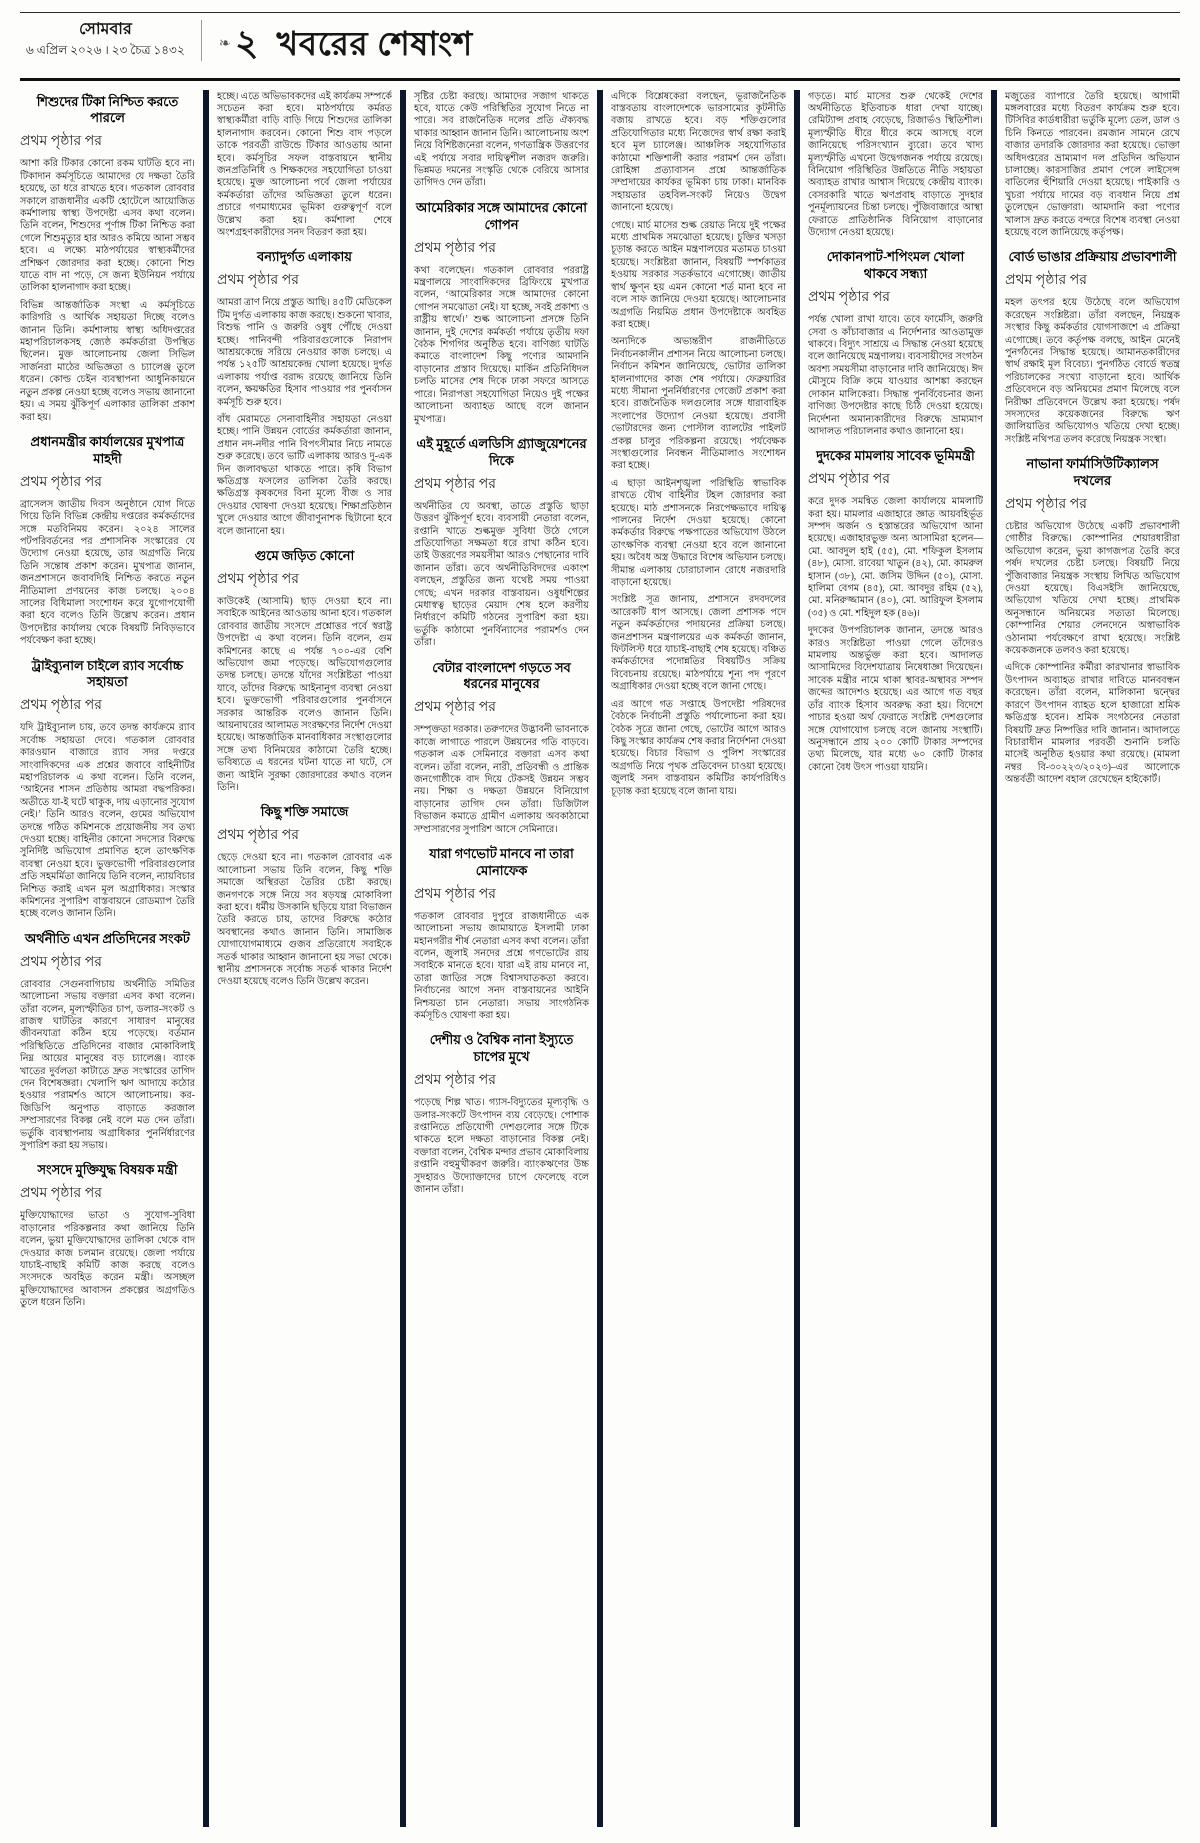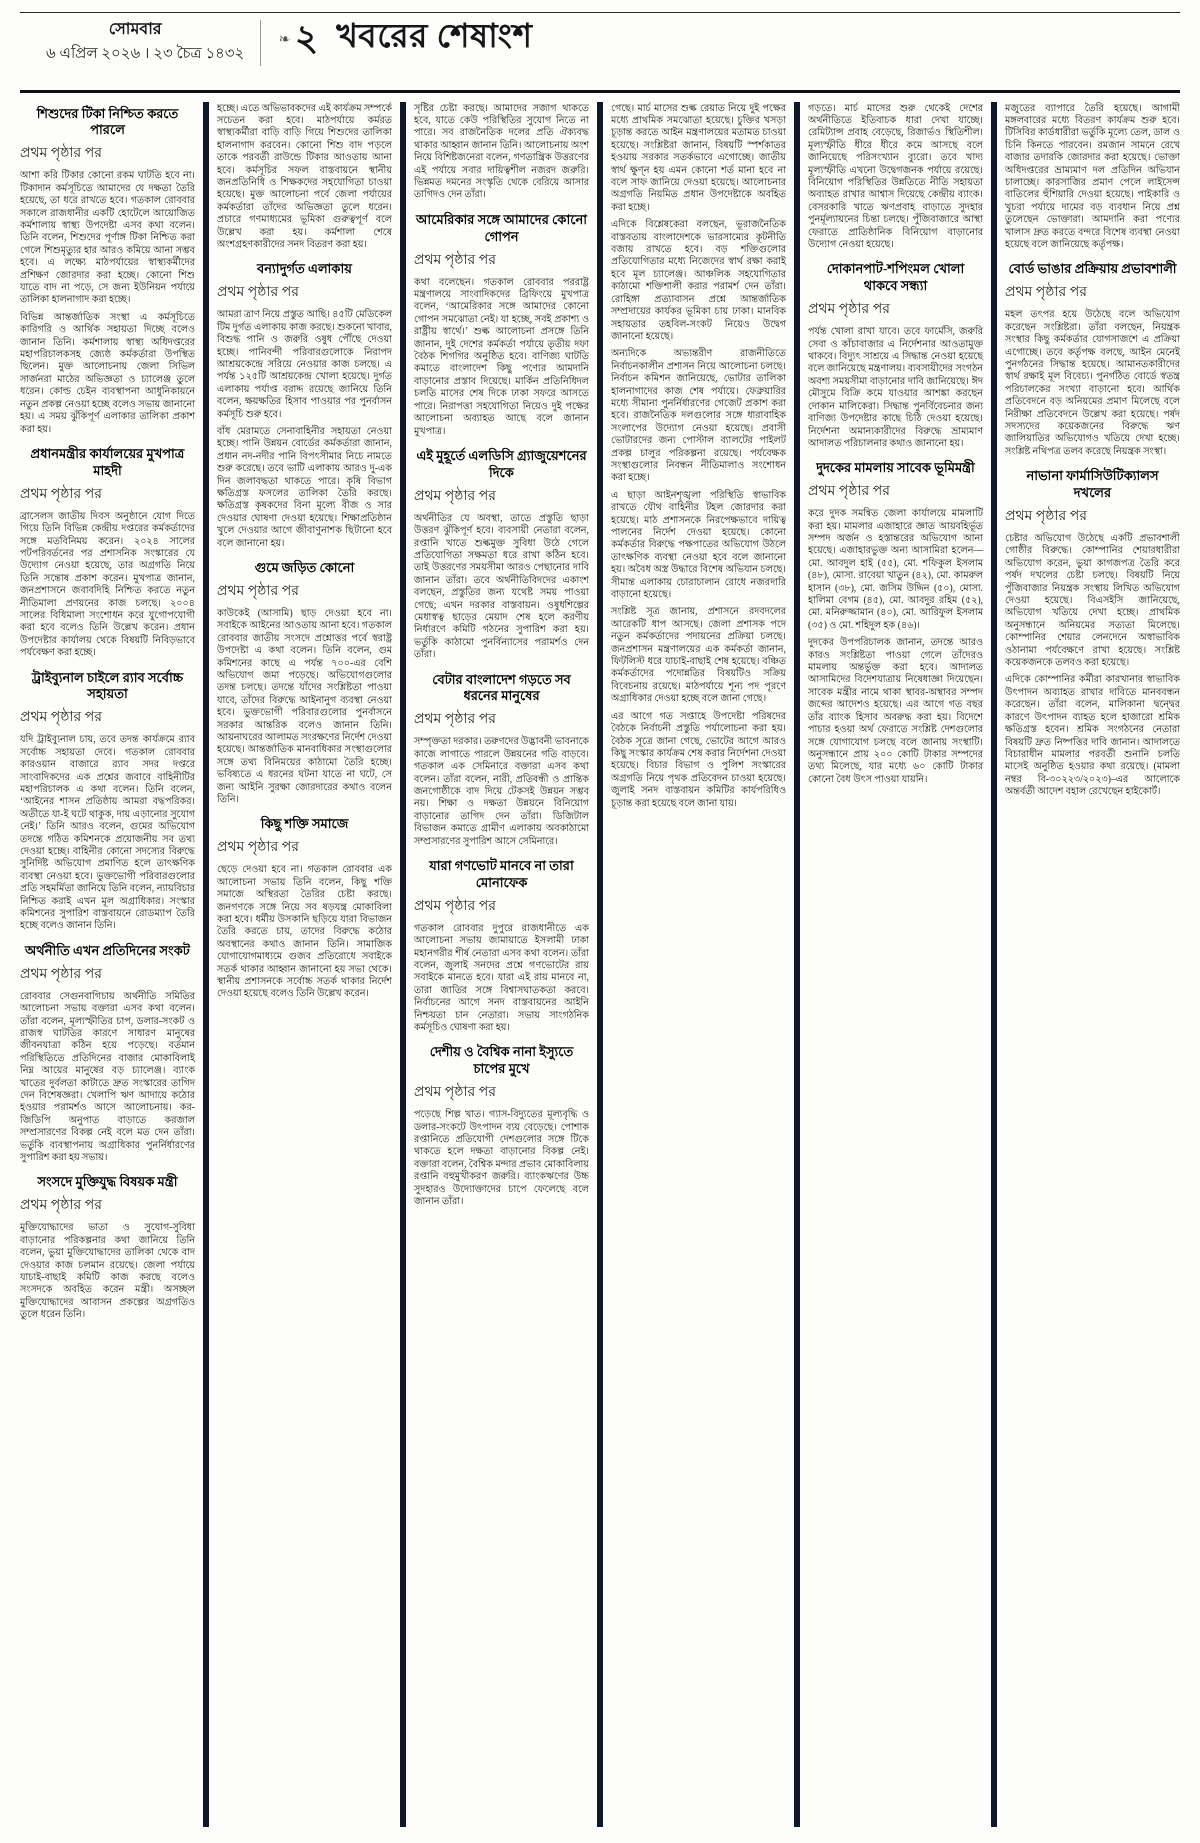--- a/index.html
+++ b/index.html
@@ -4,27 +4,27 @@
 <style>
   html,body{margin:0;padding:0;background:#e8e8e6;}
   .page{
     width:1200px;height:1843px;box-sizing:border-box;margin:0 auto;
     background:#fdfdfb;color:#161616;
     font-family:"Liberation Serif","DejaVu Serif",serif;
     padding:12px 20px 16px;display:flex;flex-direction:column;
   }
   
   .masthead{
-    display:flex;align-items:flex-start;gap:18px;
+    display:flex;align-items:flex-end;gap:18px;
     border-top:1px solid #2a2a2a;border-bottom:3px solid #101010;
-    padding:7px 4px 24px;flex:0 0 auto;
+    padding:7px 4px 17px;flex:0 0 auto;
   }
   .mast-left{text-align:center;border-right:1px solid #999;padding:0 16px 0 2px;}
   .mast-day{font-weight:bold;font-size:16px;line-height:1.1;}
-  .mast-date{font-size:15px;margin-top:3px;color:#222;margin-left:20px;}
+  .mast-date{font-size:12px;margin-top:3px;color:#222;}
   .mast-pagenum{display:flex;align-items:center;gap:5px;}
   .ornament{font-size:13px;color:#555;line-height:1;}
   .pagenum{font-size:36px;font-weight:bold;line-height:1;}
   .section-title{font-size:33px;font-weight:bold;letter-spacing:.5px;margin-right:auto;line-height:1;}
   .mast-right{text-align:center;}
   .mast-tagline{font-size:8px;color:#333;margin-bottom:2px;letter-spacing:.5px;}
   .paper-name{font-size:38px;font-weight:bold;line-height:1;letter-spacing:.5px;}
   
   .body-grid{
     display:flex;gap:0;margin-top:9px;flex:1 1 auto;overflow:hidden;
@@ -109,22 +109,22 @@
         <div class="kicker">প্রথম পৃষ্ঠার পর</div>
         <p class="body">সম্পৃক্ততা দরকার। তরুণদের উদ্ভাবনী ভাবনাকে কাজে লাগাতে পারলে উন্নয়নের গতি বাড়বে। গতকাল এক সেমিনারে বক্তারা এসব কথা বলেন। তাঁরা বলেন, নারী, প্রতিবন্ধী ও প্রান্তিক জনগোষ্ঠীকে বাদ দিয়ে টেকসই উন্নয়ন সম্ভব নয়। শিক্ষা ও দক্ষতা উন্নয়নে বিনিয়োগ বাড়ানোর তাগিদ দেন তাঁরা। ডিজিটাল বিভাজন কমাতে গ্রামীণ এলাকায় অবকাঠামো সম্প্রসারণের সুপারিশ আসে সেমিনারে।</p>
         <h3 class="headline">যারা গণভোট মানবে না তারা মোনাফেক</h3>
         <div class="kicker">প্রথম পৃষ্ঠার পর</div>
         <p class="body">গতকাল রোববার দুপুরে রাজধানীতে এক আলোচনা সভায় জামায়াতে ইসলামী ঢাকা মহানগরীর শীর্ষ নেতারা এসব কথা বলেন। তাঁরা বলেন, জুলাই সনদের প্রশ্নে গণভোটের রায় সবাইকে মানতে হবে। যারা এই রায় মানবে না, তারা জাতির সঙ্গে বিশ্বাসঘাতকতা করবে। নির্বাচনের আগে সনদ বাস্তবায়নের আইনি নিশ্চয়তা চান নেতারা। সভায় সাংগঠনিক কর্মসূচিও ঘোষণা করা হয়।</p>
         <h3 class="headline">দেশীয় ও বৈশ্বিক নানা ইস্যুতে চাপের মুখে</h3>
         <div class="kicker">প্রথম পৃষ্ঠার পর</div>
         <p class="body">পড়েছে শিল্প খাত। গ্যাস-বিদ্যুতের মূল্যবৃদ্ধি ও ডলার-সংকটে উৎপাদন ব্যয় বেড়েছে। পোশাক রপ্তানিতে প্রতিযোগী দেশগুলোর সঙ্গে টিকে থাকতে হলে দক্ষতা বাড়ানোর বিকল্প নেই। বক্তারা বলেন, বৈশ্বিক মন্দার প্রভাব মোকাবিলায় রপ্তানি বহুমুখীকরণ জরুরি। ব্যাংকঋণের উচ্চ সুদহারও উদ্যোক্তাদের চাপে ফেলেছে বলে জানান তাঁরা।</p>
       </div>
       <div class="col">
+        <p class="body">এদিকে বিশ্লেষকেরা বলছেন, ভূরাজনৈতিক বাস্তবতায় বাংলাদেশকে ভারসাম্যের কূটনীতি বজায় রাখতে হবে। বড় শক্তিগুলোর প্রতিযোগিতার মধ্যে নিজেদের স্বার্থ রক্ষা করাই হবে মূল চ্যালেঞ্জ। আঞ্চলিক সহযোগিতার কাঠামো শক্তিশালী করার পরামর্শ দেন তাঁরা। রোহিঙ্গা প্রত্যাবাসন প্রশ্নে আন্তর্জাতিক সম্প্রদায়ের কার্যকর ভূমিকা চায় ঢাকা। মানবিক সহায়তার তহবিল-সংকট নিয়েও উদ্বেগ জানানো হয়েছে।</p>
         <p class="body">গেছে। মার্চ মাসের শুল্ক রেয়াত নিয়ে দুই পক্ষের মধ্যে প্রাথমিক সমঝোতা হয়েছে। চুক্তির খসড়া চূড়ান্ত করতে আইন মন্ত্রণালয়ের মতামত চাওয়া হয়েছে। সংশ্লিষ্টরা জানান, বিষয়টি স্পর্শকাতর হওয়ায় সরকার সতর্কভাবে এগোচ্ছে। জাতীয় স্বার্থ ক্ষুণ্ন হয় এমন কোনো শর্ত মানা হবে না বলে সাফ জানিয়ে দেওয়া হয়েছে। আলোচনার অগ্রগতি নিয়মিত প্রধান উপদেষ্টাকে অবহিত করা হচ্ছে।</p>
-        <p class="body">এদিকে বিশ্লেষকেরা বলছেন, ভূরাজনৈতিক বাস্তবতায় বাংলাদেশকে ভারসাম্যের কূটনীতি বজায় রাখতে হবে। বড় শক্তিগুলোর প্রতিযোগিতার মধ্যে নিজেদের স্বার্থ রক্ষা করাই হবে মূল চ্যালেঞ্জ। আঞ্চলিক সহযোগিতার কাঠামো শক্তিশালী করার পরামর্শ দেন তাঁরা। রোহিঙ্গা প্রত্যাবাসন প্রশ্নে আন্তর্জাতিক সম্প্রদায়ের কার্যকর ভূমিকা চায় ঢাকা। মানবিক সহায়তার তহবিল-সংকট নিয়েও উদ্বেগ জানানো হয়েছে।</p>
         <p class="body">অন্যদিকে অভ্যন্তরীণ রাজনীতিতে নির্বাচনকালীন প্রশাসন নিয়ে আলোচনা চলছে। নির্বাচন কমিশন জানিয়েছে, ভোটার তালিকা হালনাগাদের কাজ শেষ পর্যায়ে। ফেব্রুয়ারির মধ্যে সীমানা পুনর্নির্ধারণের গেজেট প্রকাশ করা হবে। রাজনৈতিক দলগুলোর সঙ্গে ধারাবাহিক সংলাপের উদ্যোগ নেওয়া হয়েছে। প্রবাসী ভোটারদের জন্য পোস্টাল ব্যালটের পাইলট প্রকল্প চালুর পরিকল্পনা রয়েছে। পর্যবেক্ষক সংস্থাগুলোর নিবন্ধন নীতিমালাও সংশোধন করা হচ্ছে।</p>
         <p class="body">এ ছাড়া আইনশৃঙ্খলা পরিস্থিতি স্বাভাবিক রাখতে যৌথ বাহিনীর টহল জোরদার করা হয়েছে। মাঠ প্রশাসনকে নিরপেক্ষভাবে দায়িত্ব পালনের নির্দেশ দেওয়া হয়েছে। কোনো কর্মকর্তার বিরুদ্ধে পক্ষপাতের অভিযোগ উঠলে তাৎক্ষণিক ব্যবস্থা নেওয়া হবে বলে জানানো হয়। অবৈধ অস্ত্র উদ্ধারে বিশেষ অভিযান চলছে। সীমান্ত এলাকায় চোরাচালান রোধে নজরদারি বাড়ানো হয়েছে।</p>
         <p class="body">সংশ্লিষ্ট সূত্র জানায়, প্রশাসনে রদবদলের আরেকটি ধাপ আসছে। জেলা প্রশাসক পদে নতুন কর্মকর্তাদের পদায়নের প্রক্রিয়া চলছে। জনপ্রশাসন মন্ত্রণালয়ের এক কর্মকর্তা জানান, ফিটলিস্ট ধরে যাচাই-বাছাই শেষ হয়েছে। বঞ্চিত কর্মকর্তাদের পদোন্নতির বিষয়টিও সক্রিয় বিবেচনায় রয়েছে। মাঠপর্যায়ে শূন্য পদ পূরণে অগ্রাধিকার দেওয়া হচ্ছে বলে জানা গেছে।</p>
         <p class="body">এর আগে গত সপ্তাহে উপদেষ্টা পরিষদের বৈঠকে নির্বাচনী প্রস্তুতি পর্যালোচনা করা হয়। বৈঠক সূত্রে জানা গেছে, ভোটের আগে আরও কিছু সংস্কার কার্যক্রম শেষ করার নির্দেশনা দেওয়া হয়েছে। বিচার বিভাগ ও পুলিশ সংস্কারের অগ্রগতি নিয়ে পৃথক প্রতিবেদন চাওয়া হয়েছে। জুলাই সনদ বাস্তবায়ন কমিটির কার্যপরিধিও চূড়ান্ত করা হয়েছে বলে জানা যায়।</p>
       </div>
       <div class="col">
         <p class="body">গড়তে। মার্চ মাসের শুরু থেকেই দেশের অর্থনীতিতে ইতিবাচক ধারা দেখা যাচ্ছে। রেমিট্যান্স প্রবাহ বেড়েছে, রিজার্ভও স্থিতিশীল। মূল্যস্ফীতি ধীরে ধীরে কমে আসছে বলে জানিয়েছে পরিসংখ্যান ব্যুরো। তবে খাদ্য মূল্যস্ফীতি এখনো উদ্বেগজনক পর্যায়ে রয়েছে। বিনিয়োগ পরিস্থিতির উন্নতিতে নীতি সহায়তা অব্যাহত রাখার আশ্বাস দিয়েছে কেন্দ্রীয় ব্যাংক। বেসরকারি খাতে ঋণপ্রবাহ বাড়াতে সুদহার পুনর্মূল্যায়নের চিন্তা চলছে। পুঁজিবাজারে আস্থা ফেরাতে প্রাতিষ্ঠানিক বিনিয়োগ বাড়ানোর উদ্যোগ নেওয়া হয়েছে।</p>
         <h3 class="headline">দোকানপাট-শপিংমল খোলা থাকবে সন্ধ্যা</h3>
         <div class="kicker">প্রথম পৃষ্ঠার পর</div>
         <p class="body">পর্যন্ত খোলা রাখা যাবে। তবে ফার্মেসি, জরুরি সেবা ও কাঁচাবাজার এ নির্দেশনার আওতামুক্ত থাকবে। বিদ্যুৎ সাশ্রয়ে এ সিদ্ধান্ত নেওয়া হয়েছে বলে জানিয়েছে মন্ত্রণালয়। ব্যবসায়ীদের সংগঠন অবশ্য সময়সীমা বাড়ানোর দাবি জানিয়েছে। ঈদ মৌসুমে বিক্রি কমে যাওয়ার আশঙ্কা করছেন দোকান মালিকেরা। সিদ্ধান্ত পুনর্বিবেচনার জন্য বাণিজ্য উপদেষ্টার কাছে চিঠি দেওয়া হয়েছে। নির্দেশনা অমান্যকারীদের বিরুদ্ধে ভ্রাম্যমাণ আদালত পরিচালনার কথাও জানানো হয়।</p>

